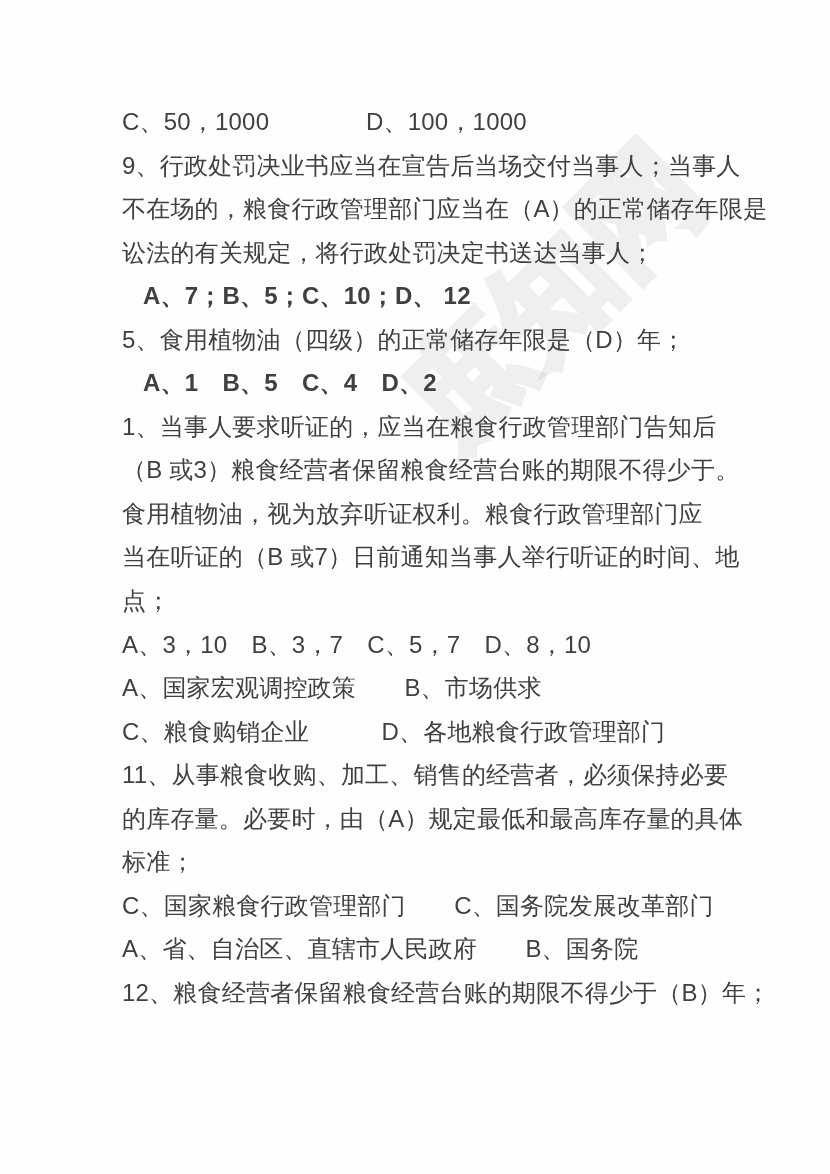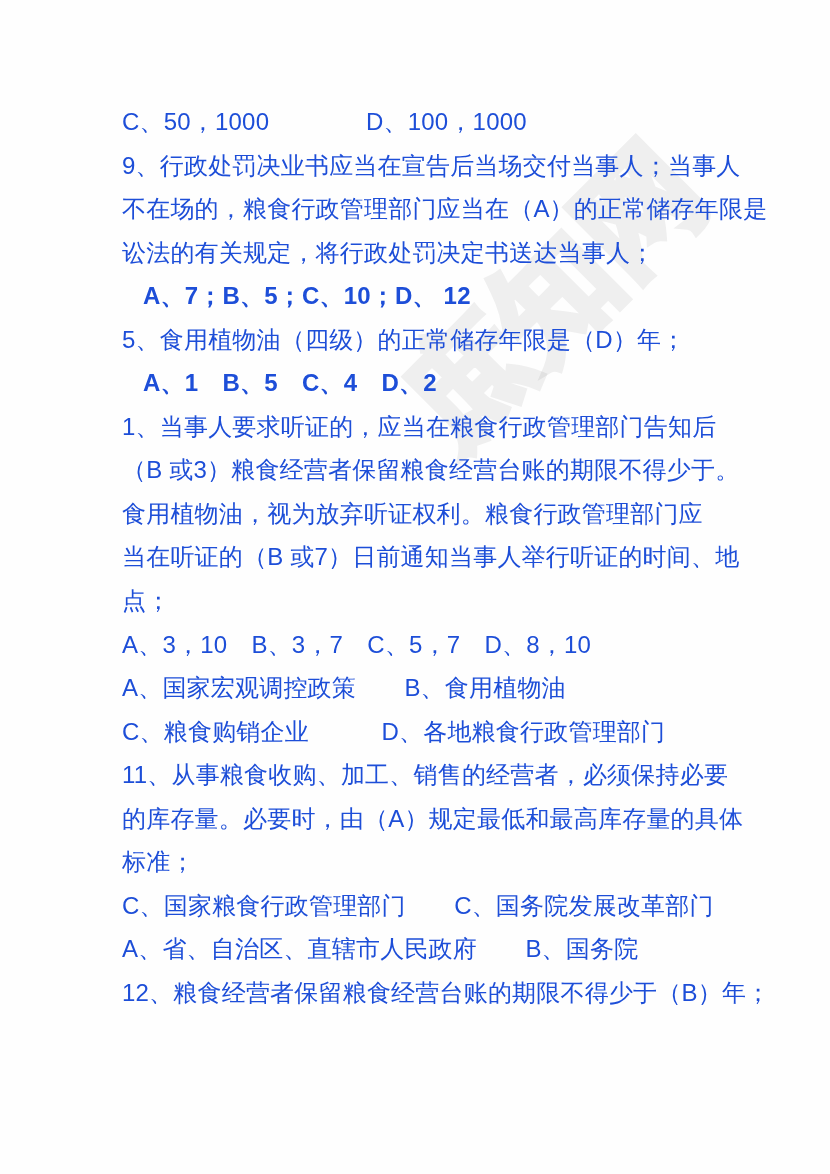--- a/index.html
+++ b/index.html
@@ -18,21 +18,21 @@
   .doc {
     position: absolute;
     left: 122px;
     top: 100px;
     width: 640px;
   }
   .line {
     height: 43.55px;
     line-height: 43.55px;
     font-size: 24px;
-    color: #1d4ed8;
+    color: #404040;
     white-space: pre;
     letter-spacing: 0.2px;
   }
   .line.indent {
     padding-left: 21px;
     font-weight: bold;
   }
   
   .wm {
     position: absolute;
@@ -71,21 +71,21 @@
     <div class="line">讼法的有关规定，将行政处罚决定书送达当事人；</div>
     <div class="line indent">A、7；B、5；C、10；D、 12</div>
     <div class="line">5、食用植物油（四级）的正常储存年限是（D）年；</div>
     <div class="line indent">A、1　B、5　C、4　D、2</div>
     <div class="line">1、当事人要求听证的，应当在粮食行政管理部门告知后</div>
     <div class="line">（B 或3）粮食经营者保留粮食经营台账的期限不得少于。</div>
     <div class="line">食用植物油，视为放弃听证权利。粮食行政管理部门应</div>
     <div class="line">当在听证的（B 或7）日前通知当事人举行听证的时间、地</div>
     <div class="line">点；</div>
     <div class="line">A、3，10　B、3，7　C、5，7　D、8，10</div>
-    <div class="line">A、国家宏观调控政策　　B、食用植物油</div>
+    <div class="line">A、国家宏观调控政策　　B、市场供求</div>
     <div class="line">C、粮食购销企业　　　D、各地粮食行政管理部门</div>
     <div class="line">11、从事粮食收购、加工、销售的经营者，必须保持必要</div>
     <div class="line">的库存量。必要时，由（A）规定最低和最高库存量的具体</div>
     <div class="line">标准；</div>
     <div class="line">C、国家粮食行政管理部门　　C、国务院发展改革部门</div>
     <div class="line">A、省、自治区、直辖市人民政府　　B、国务院</div>
     <div class="line">12、粮食经营者保留粮食经营台账的期限不得少于（B）年；</div>
   </div>
 
 </body></html>

